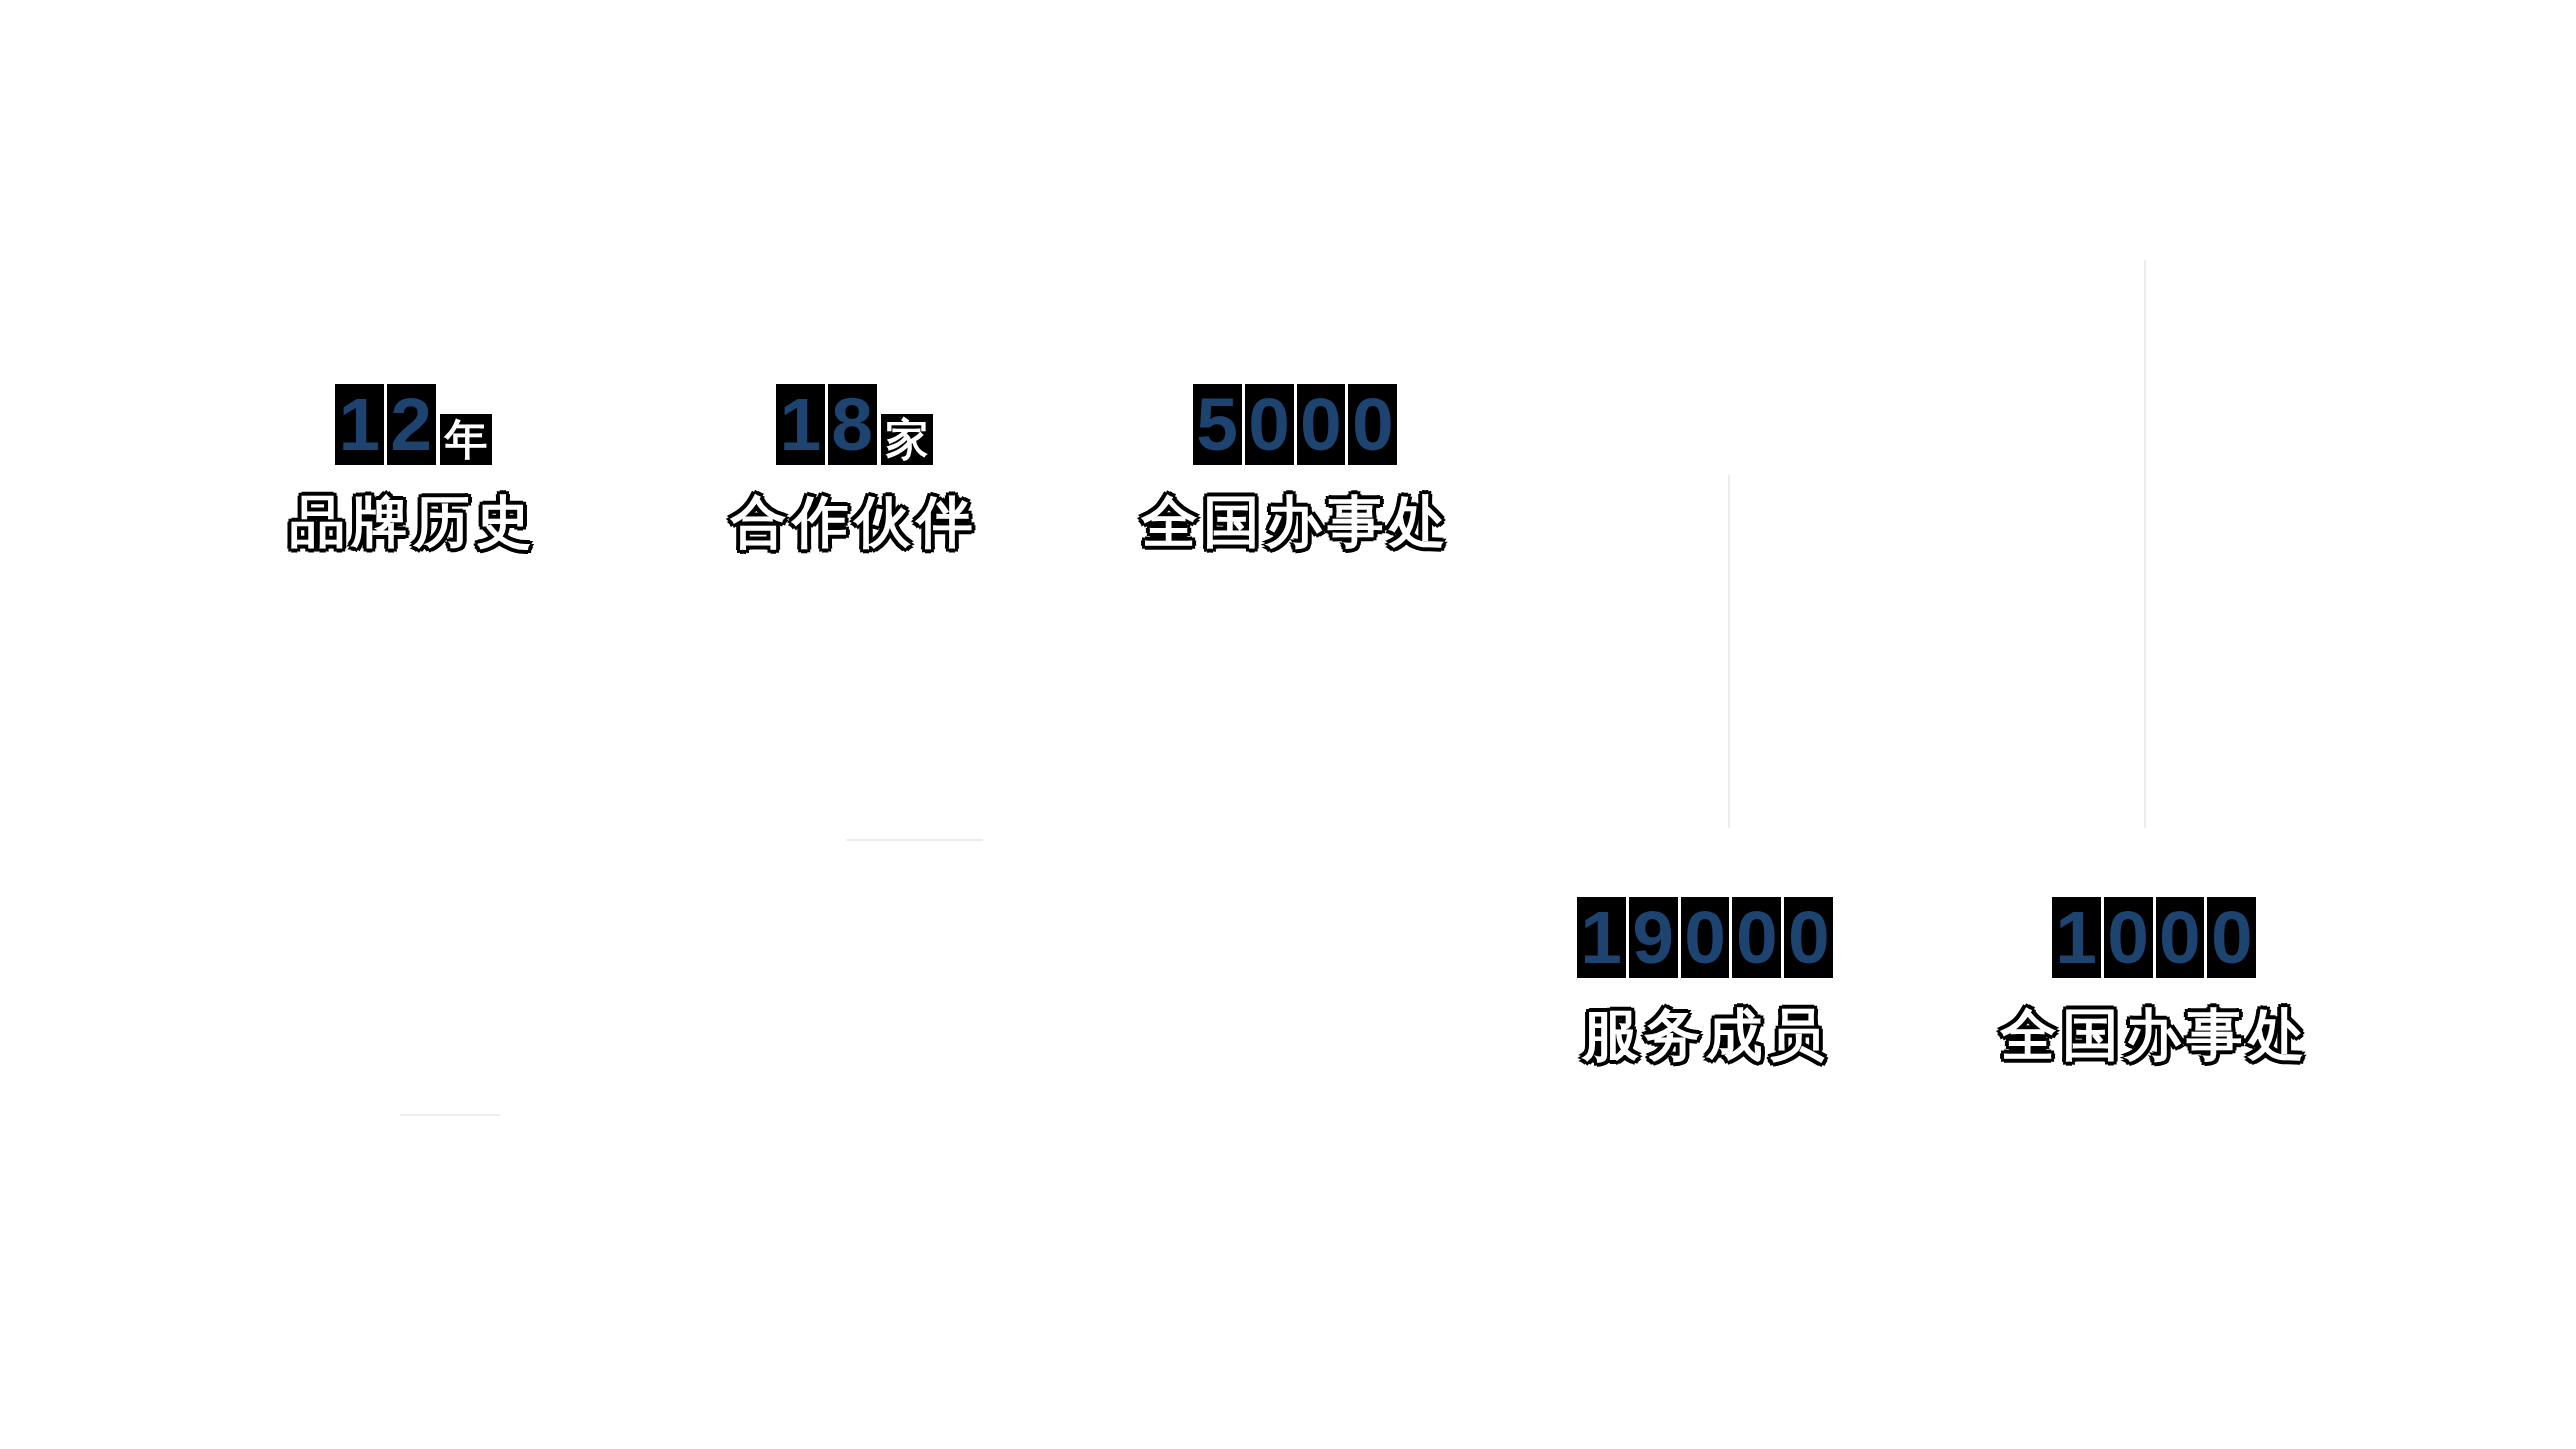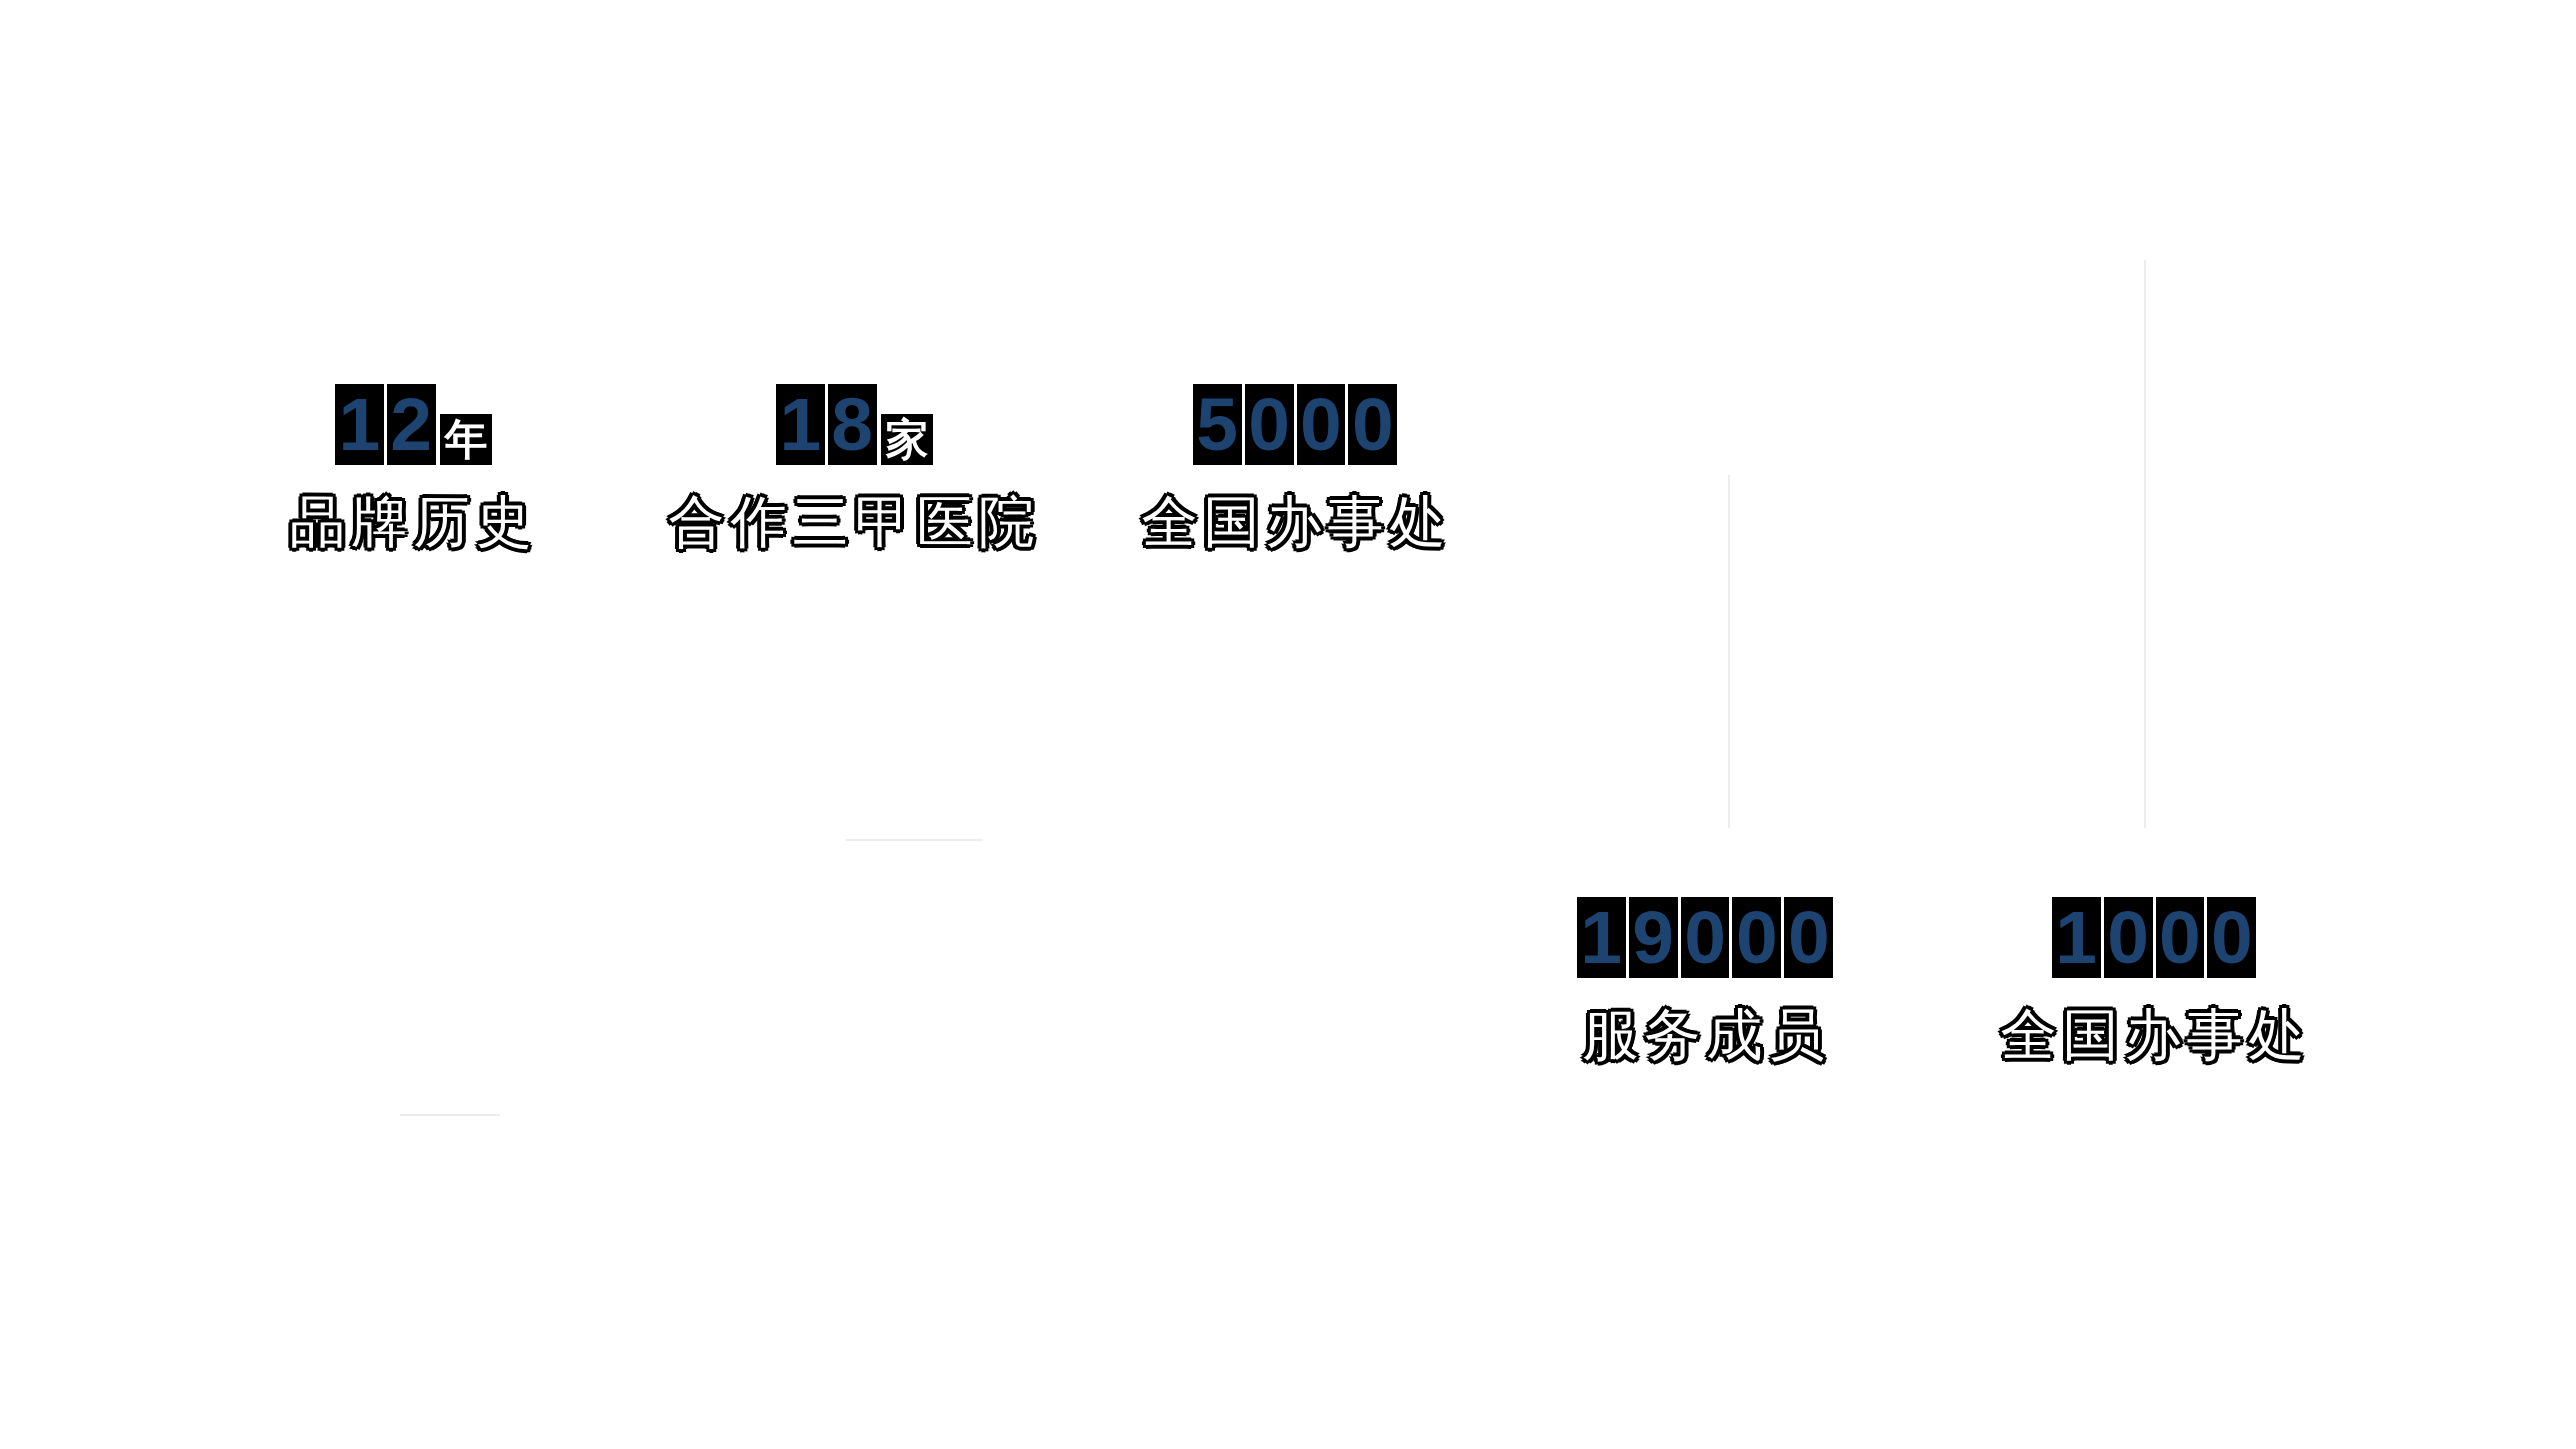--- a/index.html
+++ b/index.html
@@ -34,21 +34,21 @@
     background: var(--number-bg, #000000);
     color: var(--unit-text, #ffffff);
     font-size: 43px;
     line-height: 51px;
     font-weight: 800;
     padding: 0 4.7px;
   }
   .label {
     margin-top: 20px;
     font-size: 56px;
-    font-weight: 400;
+    font-weight: 700;
     letter-spacing: 6px;
     white-space: nowrap;
     color: var(--label-text, #ffffff);
     text-shadow:
       -4.1px 0 0 var(--label-outline, #000),
        4.1px 0 0 var(--label-outline, #000),
        0 -4.1px 0 var(--label-outline, #000),
        0 4.1px 0 var(--label-outline, #000),
       -3px -3px 0 var(--label-outline, #000),
        3px -3px 0 var(--label-outline, #000),
@@ -81,21 +81,21 @@
   <div class="stat" style="left:588px; top:384px;">
     <div class="num-row">
       <span class="value">
           <span class="char">1</span>
           <span class="char">8</span>
         </span>
       <span class="unit">
           <span class="char">家</span>
         </span>
     </div>
-    <div class="label">合作三甲医院</div>
+    <div class="label">合作伙伴</div>
   </div>
 
   <div class="stat" style="left:1030px; top:384px;">
     <div class="num-row">
       <span class="value">
           <span class="char">5</span>
           <span class="char">0</span>
           <span class="char">0</span>
           <span class="char">0</span>
         </span>

